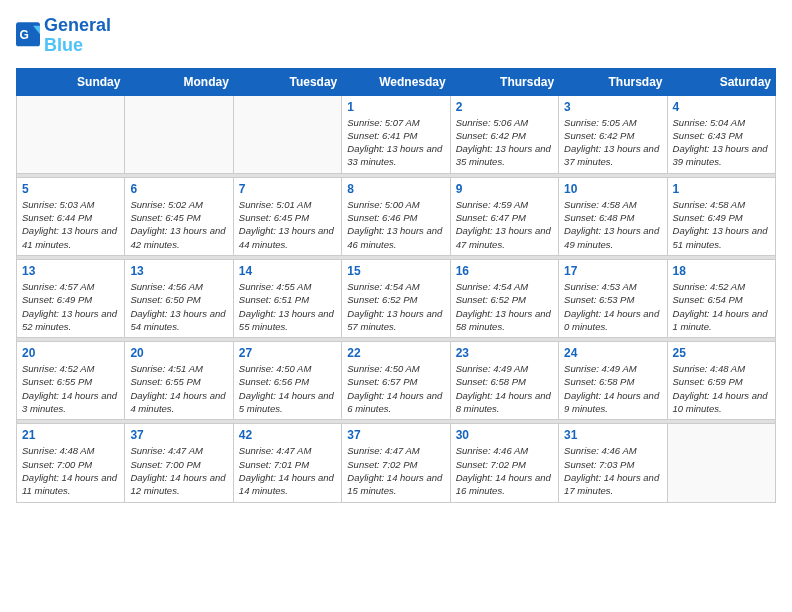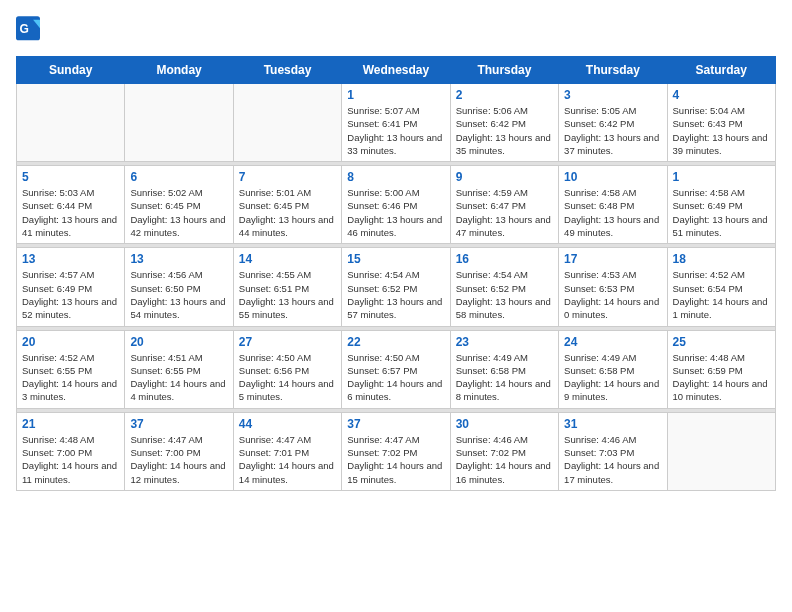--- a/index.html
+++ b/index.html
@@ -49,21 +49,21 @@
     .calendar {
       width: 100%;
       border-collapse: collapse;
     }
     .calendar th {
       background: #1565c0;
       color: #fff;
       font-size: 12px;
       font-weight: bold;
       padding: 6px 4px;
-      text-align: center;
+      text-align: right;
       border: 1px solid #1565c0;
     }
     .calendar td {
       border: 1px solid #ccc;
       vertical-align: top;
       padding: 4px 5px;
       width: calc(100% / 7);
       min-height: 70px;
       font-size: 10px;
       color: #222;
@@ -76,35 +76,42 @@
       font-size: 12px;
       font-weight: bold;
       color: #1565c0;
       display: block;
       margin-bottom: 2px;
     }
     .day-info {
       font-size: 9.5px;
       color: #333;
       line-height: 1.4;
+      font-style: italic;
     }
     .calendar tr.week-row td {
       min-height: 80px;
     }
   </style>
 </head>
 <body>
 
 <div class="header">
   <div class="logo">
     <svg class="logo-icon" viewBox="0 0 28 32">
       <rect x="0" y="0" width="28" height="28" rx="3" fill="#1565c0"></rect>
       <text x="4" y="20" font-size="14" font-weight="bold" fill="white" font-family="Arial">G</text>
       <polygon points="20,4 28,4 28,14" fill="#4fc3f7"></polygon>
     </svg>
+    <div>
+      <div class="logo-text">
+        <span>General</span><br>
+        <span style="color:#4fc3f7;">Blue</span>
+      </div>
+    </div>
   </div>
   <div class="title-block">
     <div class="month-title"></div>
     <div class="location"></div>
   </div>
 </div>
 
 <table class="calendar">
   <thead>
     <tr>
@@ -244,21 +251,21 @@
       <tr class="week-row">
         <td>
           <span class="day-number">21</span>
           <div class="day-info">Sunrise: 4:48 AM<br>Sunset: 7:00 PM<br>Daylight: 14 hours and 11 minutes.</div>
         </td>
         <td>
           <span class="day-number">37</span>
           <div class="day-info">Sunrise: 4:47 AM<br>Sunset: 7:00 PM<br>Daylight: 14 hours and 12 minutes.</div>
         </td>
         <td>
-          <span class="day-number">44</span>
+          <span class="day-number">42</span>
           <div class="day-info">Sunrise: 4:47 AM<br>Sunset: 7:01 PM<br>Daylight: 14 hours and 14 minutes.</div>
         </td>
         <td>
           <span class="day-number">37</span>
           <div class="day-info">Sunrise: 4:47 AM<br>Sunset: 7:02 PM<br>Daylight: 14 hours and 15 minutes.</div>
         </td>
         <td>
           <span class="day-number">30</span>
           <div class="day-info">Sunrise: 4:46 AM<br>Sunset: 7:02 PM<br>Daylight: 14 hours and 16 minutes.</div>
         </td>

